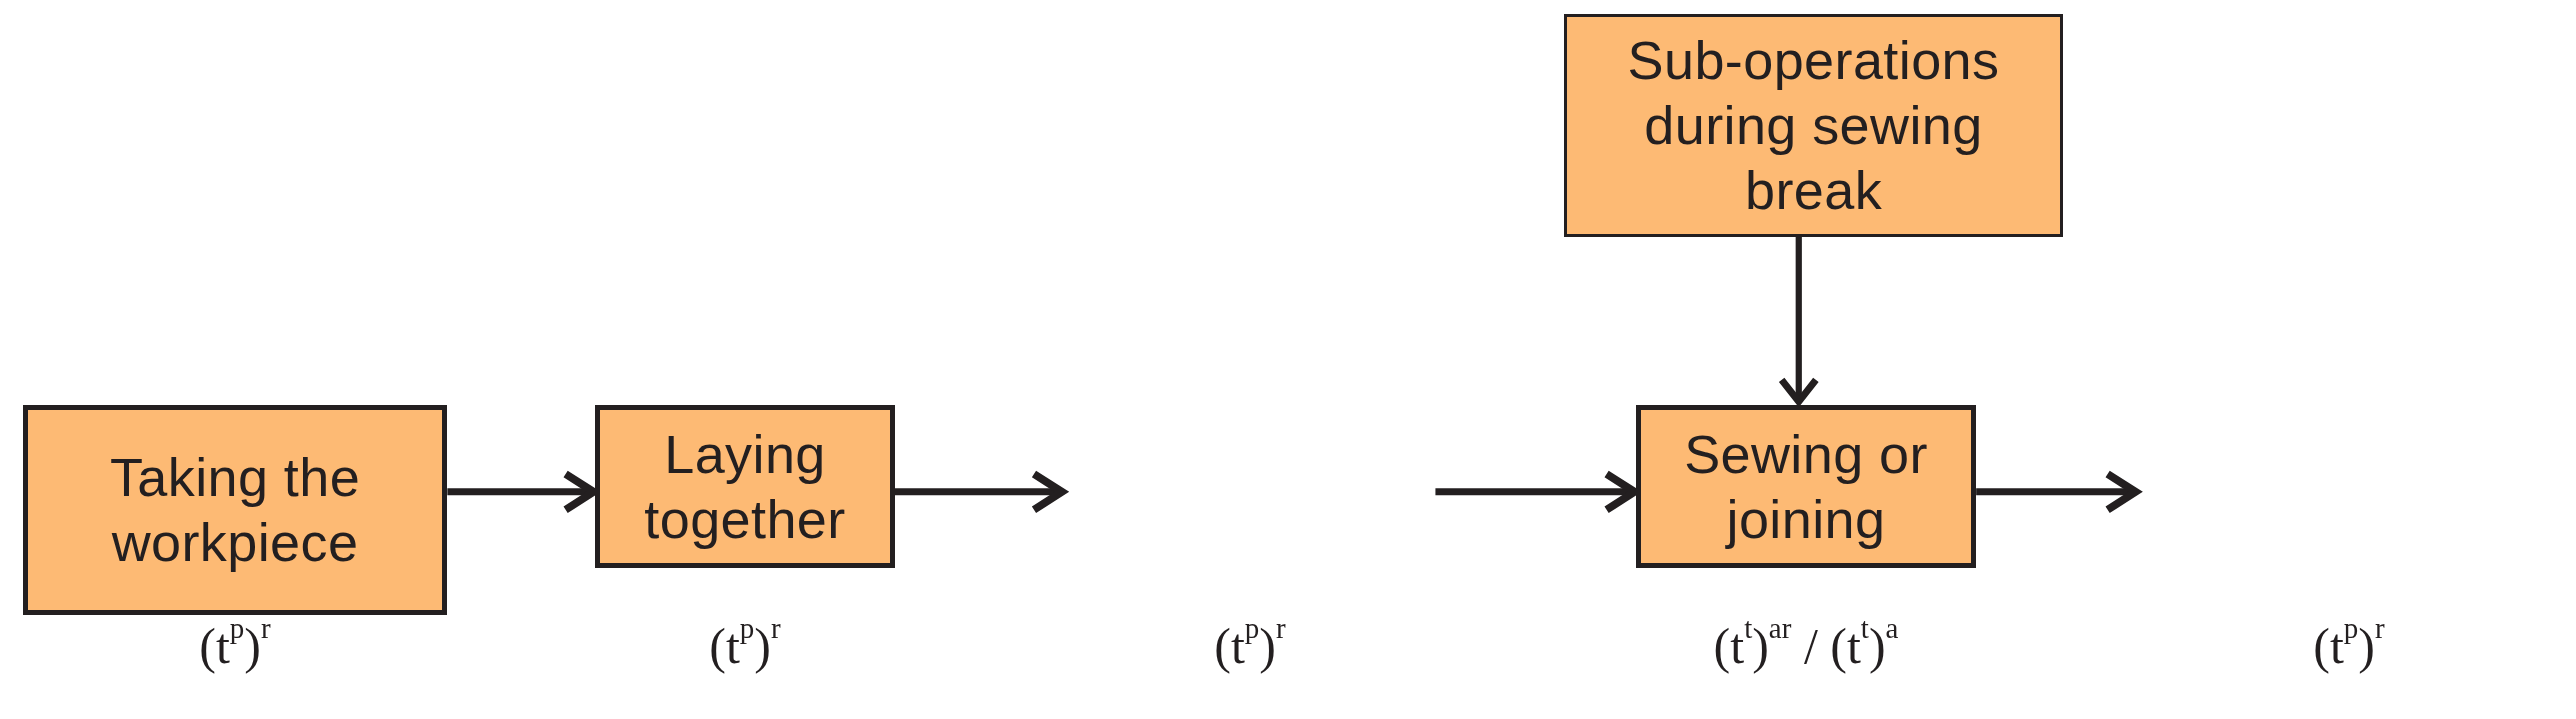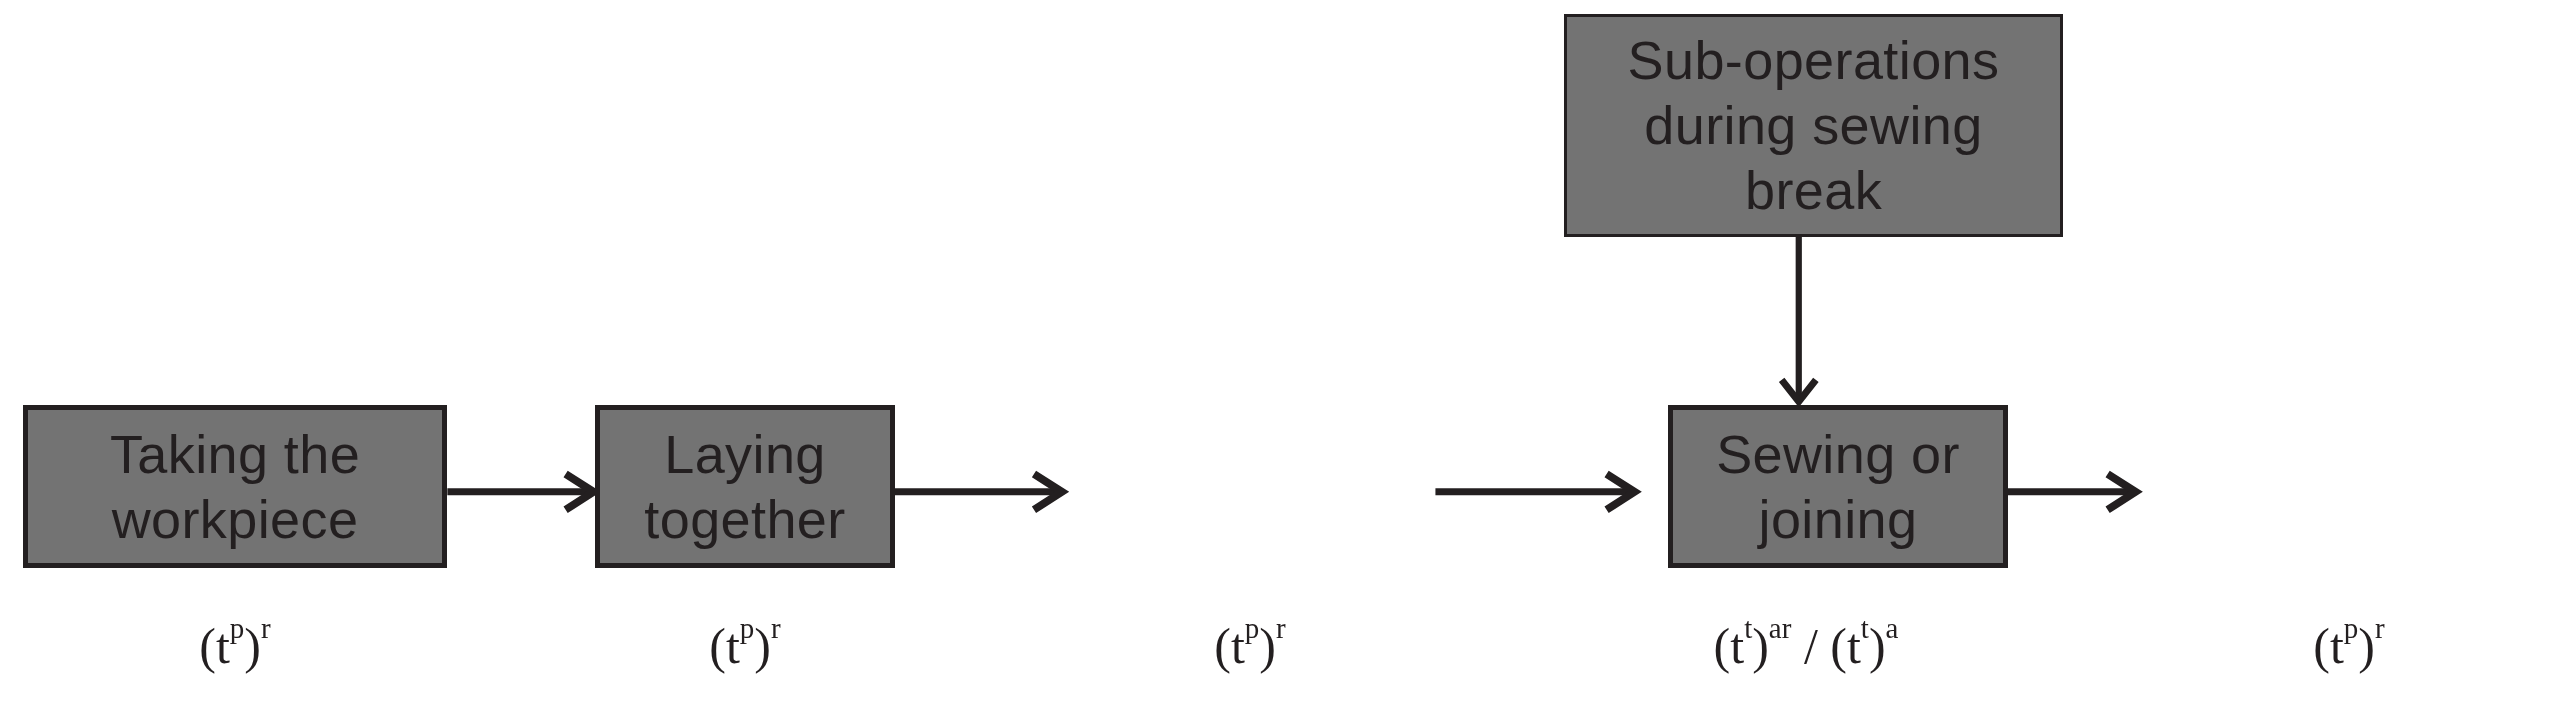--- a/index.html
+++ b/index.html
@@ -20,45 +20,45 @@
     position: absolute;
     left: 0;
     top: 0;
     width: 2576px;
     height: 720px;
     pointer-events: none;
   }
   .pbox {
     position: absolute;
     box-sizing: border-box;
-    background: #737373;
+    background: #fdba74;
     border: 5.4px solid #231f20;
     display: flex;
     align-items: center;
     justify-content: center;
     text-align: center;
     font-size: 54px;
     line-height: 1.2;
     letter-spacing: 0.4px;
   }
   .pbox .lbl {
     display: block;
     padding: 0 6.2px;
   }
   .sub-box {
     left: 1564px;
     top: 14px;
     width: 499px;
     height: 223px;
     border-width: 3.9px;
   }
-  .b0 { left: 23px;   top: 405px; width: 424px; height: 163px; }
+  .b0 { left: 23px;   top: 405px; width: 424px; height: 210px; }
   .b1 { left: 595px;  top: 405px; width: 300px; height: 163px; }
   .b2 { left: 1064px; top: 405px; width: 372px; height: 163px; }
-  .b3 { left: 1636px; top: 405px; width: 340px; height: 163px; margin-left: 32px; }
+  .b3 { left: 1636px; top: 405px; width: 340px; height: 163px; }
   .b4 { left: 2137px; top: 405px; width: 424px; height: 163px; }
   .tlabel {
     position: absolute;
     top: 619px;
     height: 93px;
     display: flex;
     align-items: flex-start;
     justify-content: center;
     font-family: "Liberation Serif", serif;
     font-size: 50px;

